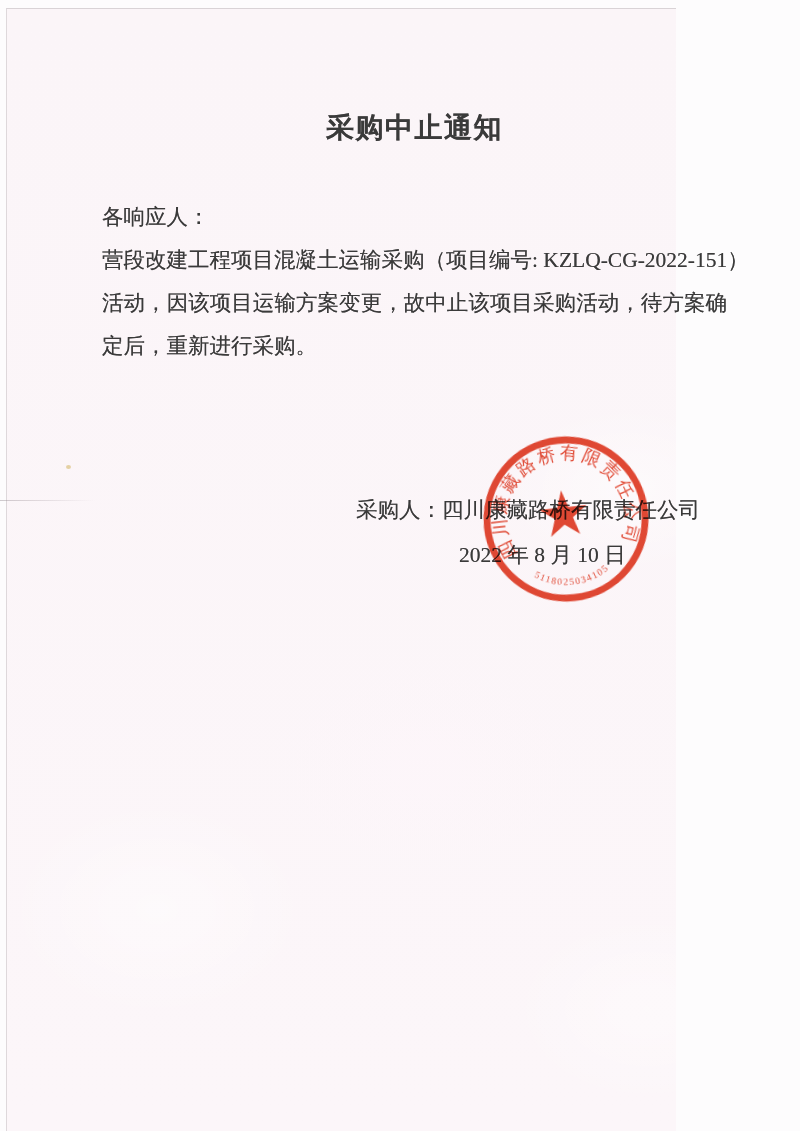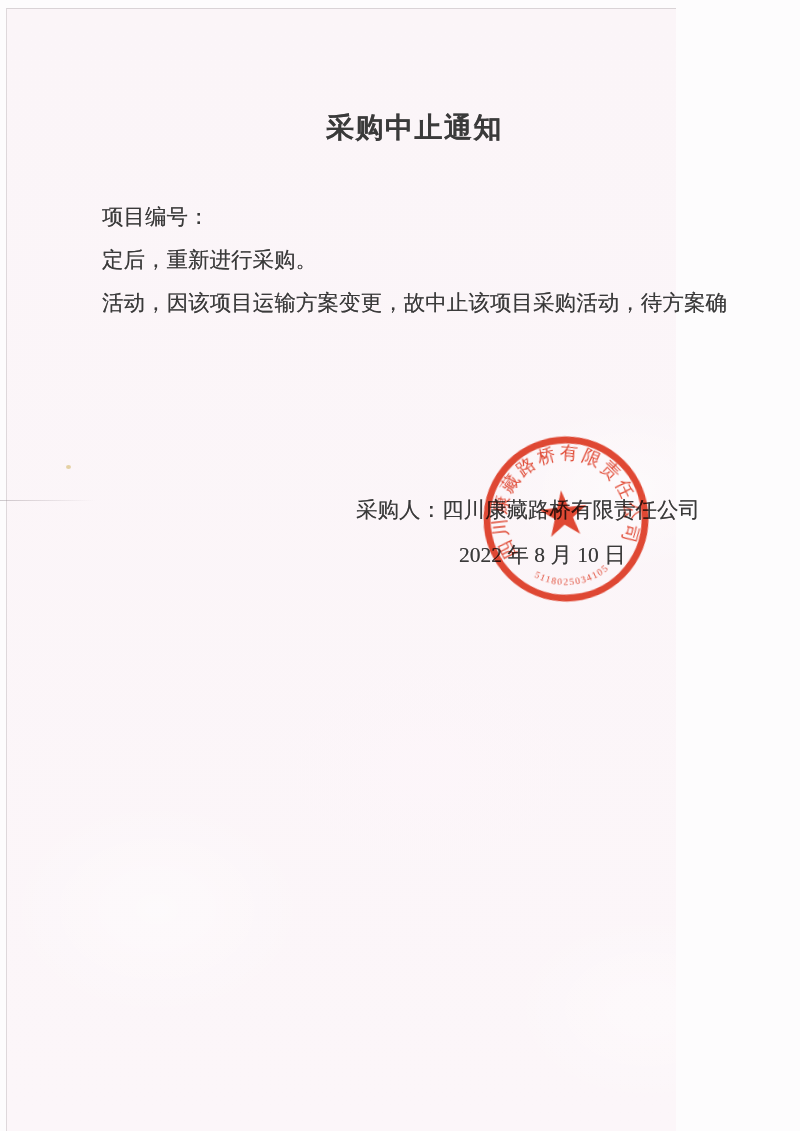--- a/index.html
+++ b/index.html
@@ -96,25 +96,26 @@
 
 <div class="canvas">
 
   <div class="paper"></div>
 
   <div class="crease-line"></div>
   <div class="paper-speck"></div>
 
   <div class="doc-text title">采购中止通知</div>
 
-  <div class="doc-text salutation">项目编号：</div>
+  <div class="doc-text salutation">各响应人：</div>
 
   <div class="doc-text paragraph">
+    <div class="body-line">营段改建工程项目混凝土运输采购（项目编号: KZLQ-CG-2022-151）</div>
+    <div class="body-line">活动，因该项目运输方案变更，故中止该项目采购活动，待方案确</div>
     <div class="body-line last">定后，重新进行采购。</div>
-    <div class="body-line">活动，因该项目运输方案变更，故中止该项目采购活动，待方案确</div>
   </div>
 
   <div class="doc-text sig-purchaser">采购人：四川康藏路桥有限责任公司</div>
 
   <div class="doc-text sig-date">2022 年 8 月 10 日</div>
 
   <svg class="seal" viewBox="-100 -100 200 200">
     <defs>
       <path id="arcTop" d="M -51.96,30 A 60,60 0 1 1 51.96,30" fill="none"></path>
       <path id="arcBottom" d="M -37.86,54.06 A 66,66 0 0 0 37.86,54.06" fill="none"></path>

